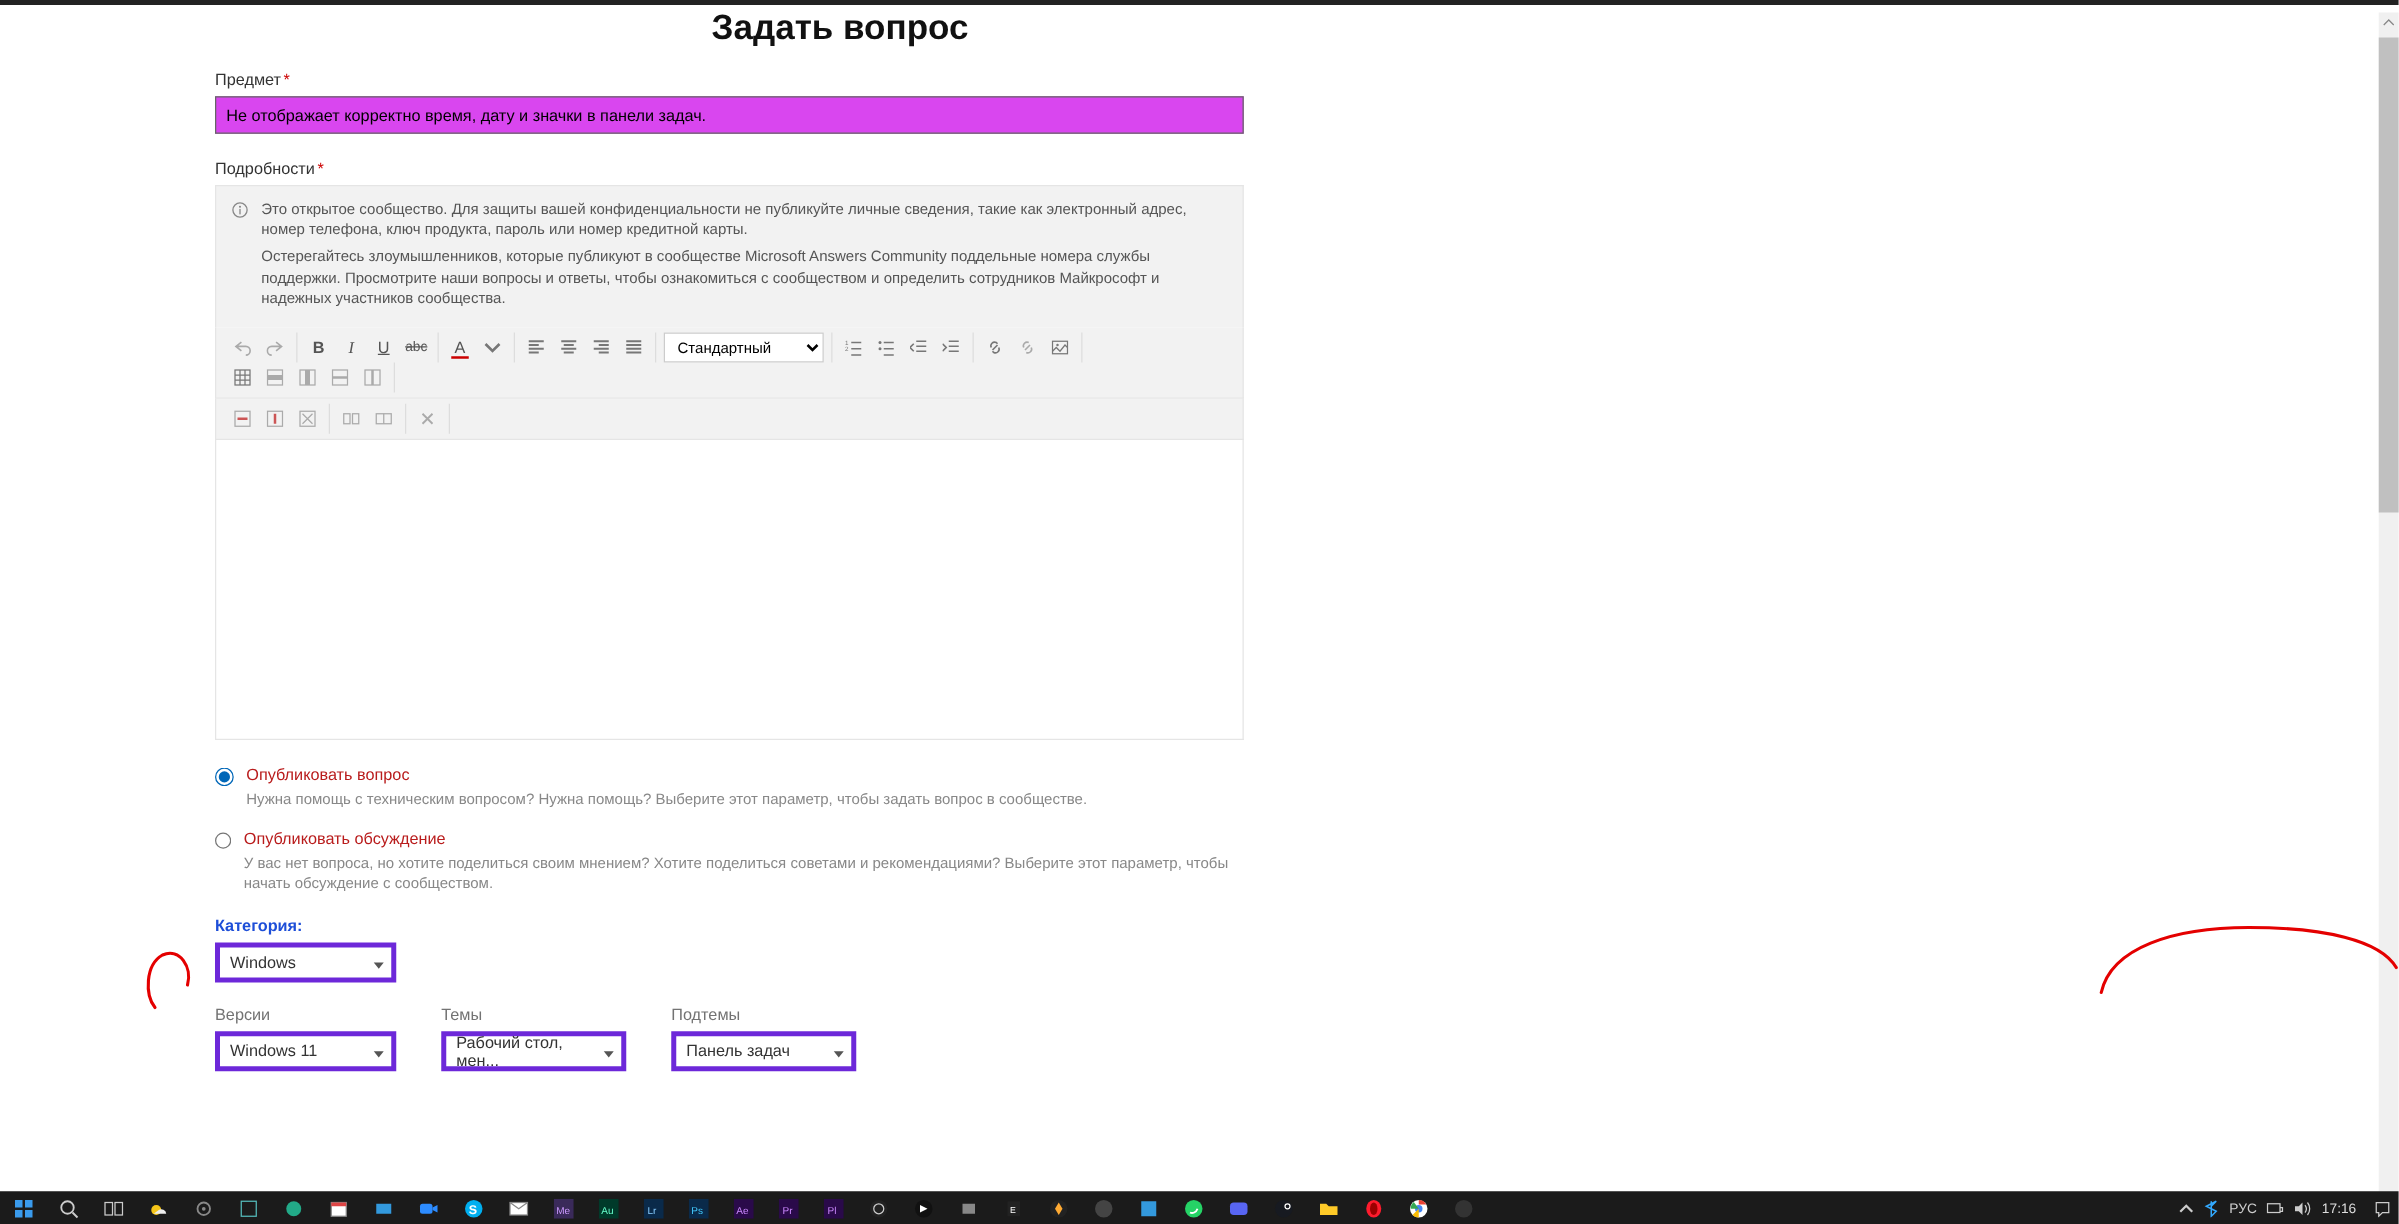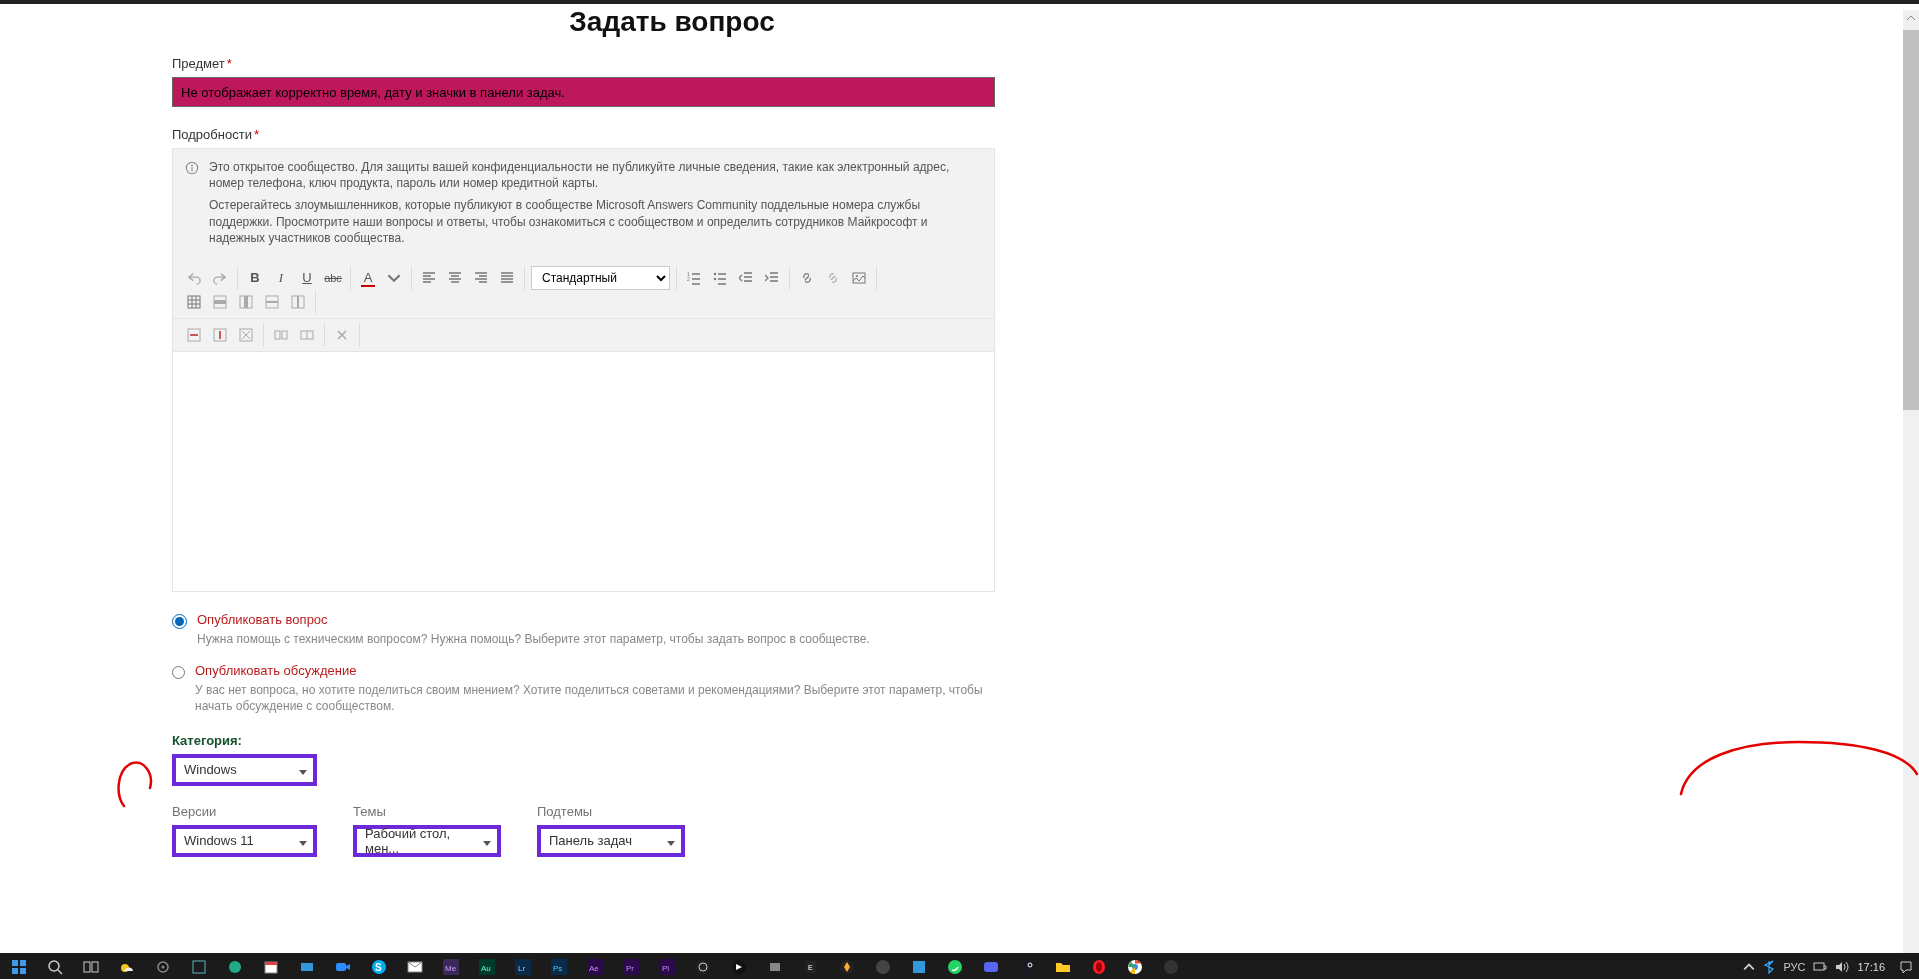--- a/index.html
+++ b/index.html
@@ -3,40 +3,40 @@
 <meta charset="utf-8">
 <style>
 * { box-sizing: border-box; margin: 0; padding: 0; }
 body { font-family: "Segoe UI", Arial, sans-serif; background: #fff; color: #333; overflow: hidden; }
 .browser-top { height: 4px; background: #222; }
 .page-wrap { width: 1919px; height: 975px; position: relative; }
 .content { width: 1000px; margin-left: 172px; padding-top: 0; }
 .page-title { font-size: 28px; font-weight: 600; color: #111; margin-bottom: 18px; margin-top: 2px; text-align: center; }
 .field-label { font-size: 13px; color: #333; margin-bottom: 6px; display: block; }
 .req { color: #c00; margin-left: 2px; }
-.subject-input { width: 823px; height: 30px; border: 1px solid #666; padding: 4px 8px; font-size: 13px; background: #be185d; }
+.subject-input { width: 823px; height: 30px; border: 1px solid #666; padding: 4px 8px; font-size: 13px; background: #d946ef; }
 .details-block { margin-top: 20px; }
 .notice { width: 823px; background: #f2f2f2; padding: 10px 14px 10px 36px; font-size: 12px; color: #555; position: relative; border: 1px solid #e5e5e5; border-bottom: none; }
 .notice .info-icon { position: absolute; left: 12px; top: 12px; width: 14px; height: 14px; }
 .notice p { margin-bottom: 6px; line-height: 1.35; }
 .editor-toolbar { width: 823px; background: #f2f2f2; border: 1px solid #e5e5e5; border-top: none; padding: 4px 4px; display: flex; flex-wrap: wrap; gap: 0; align-items: center; }
 .tb-group { display: flex; border-right: 1px solid #ddd; padding: 0 4px; }
 .tb-btn { width: 24px; height: 24px; display: flex; align-items: center; justify-content: center; cursor: pointer; color: #777; font-size: 12px; margin: 0 1px; }
 .tb-btn svg { width: 14px; height: 14px; }
-.tb-select { height: 24px; font-size: 12px; padding: 0 6px; border: 1px solid #ccc; background: #fff; width: 139px; }
+.tb-select { height: 24px; font-size: 12px; padding: 0 6px; border: 1px solid #ccc; background: #fff; width: 128px; }
 .tb-color { width: 24px; height: 24px; display: flex; align-items: center; justify-content: center; position: relative; }
 .tb-color .bar { position: absolute; bottom: 3px; width: 14px; height: 2px; background: #c00; }
 .tb-row2 { width: 823px; background: #f2f2f2; border: 1px solid #e5e5e5; border-top: none; padding: 4px; display: flex; gap: 0; }
 .editor-body { width: 823px; height: 240px; border: 1px solid #e5e5e5; border-top: none; background: #fff; }
 .radio-block { margin-top: 20px; width: 823px; }
 .radio-row { display: flex; align-items: flex-start; margin-bottom: 16px; }
 .radio-row input[type=radio] { margin-top: 2px; margin-right: 10px; width: 15px; height: 15px; accent-color: #0067b8; }
 .radio-row .r-label { font-size: 13px; color: #b91c1c; }
 .radio-row .r-desc { font-size: 12px; color: #888; margin-top: 4px; line-height: 1.35; }
-.cat-label { font-size: 13px; font-weight: 600; color: #14532d; margin-top: 18px; margin-bottom: 6px; }
+.cat-label { font-size: 13px; font-weight: 600; color: #1d4ed8; margin-top: 18px; margin-bottom: 6px; }
 .select-box { height: 32px; border: 4px solid #6d28d9; background: #fff; font-size: 13px; padding: 0 24px 0 8px; position: relative; cursor: pointer; display: flex; align-items: center; }
 .select-box .caret { position: absolute; right: 6px; top: 12px; width: 0; height: 0; border-left: 4px solid transparent; border-right: 4px solid transparent; border-top: 5px solid #555; }
 .cat-row { display: flex; gap: 36px; margin-top: 18px; }
 .cat-col .col-title { font-size: 13px; font-weight: 400; color: #737373; margin-bottom: 6px; }
 .w145 { width: 145px; }
 .w148 { width: 148px; }
 .pen-annotation1 { position: absolute; left: 110px; top: 752px; width: 48px; height: 50px; pointer-events: none; }
 .pen-annotation2 { position: absolute; right: 0px; top: 730px; width: 240px; height: 60px; pointer-events: none; }
 .taskbar { position: absolute; bottom: 0; left: 0; width: 1919px; height: 28px; background: #1b1b1b; display: flex; align-items: center; padding: 0 6px; }
 .task-icon { width: 26px; height: 26px; display: flex; align-items: center; justify-content: center; margin-right: 10px; color: #ccc; font-size: 12px; cursor: pointer; }

